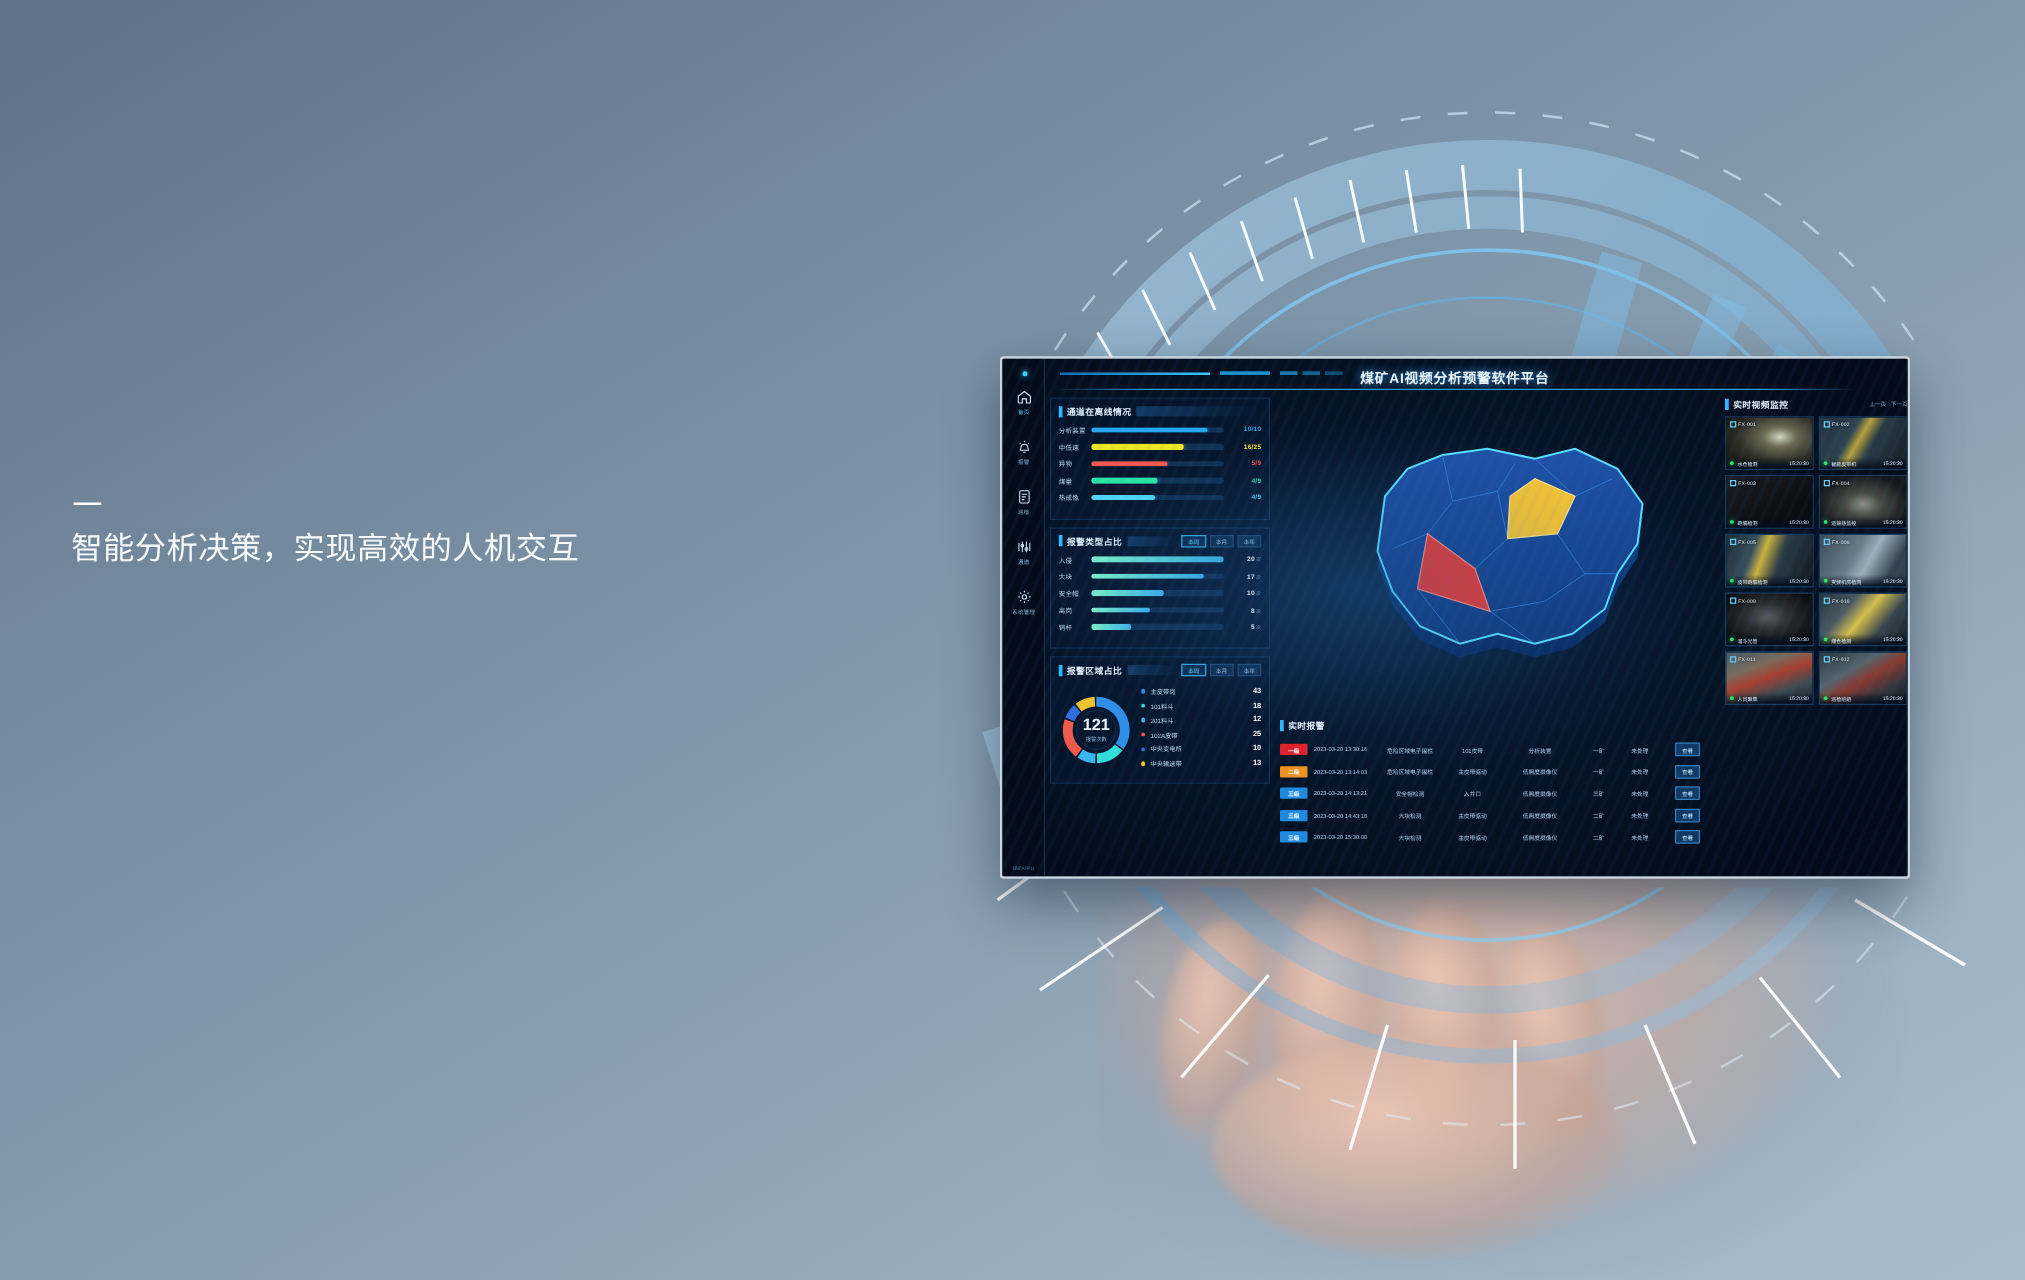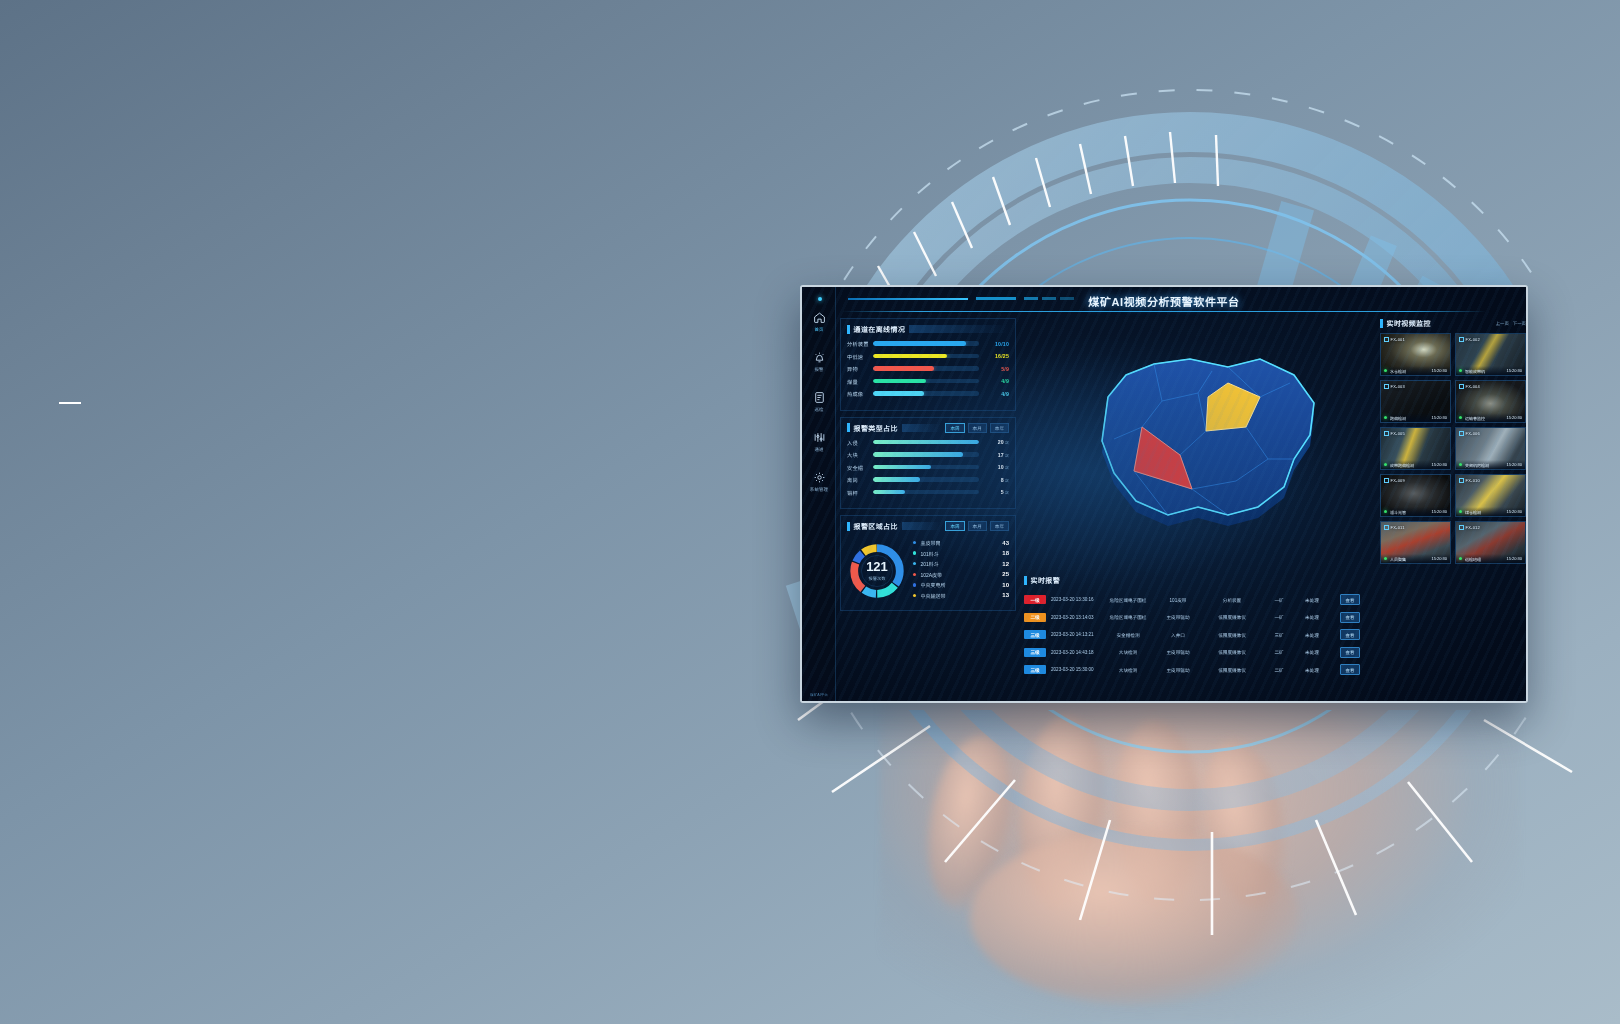--- a/index.html
+++ b/index.html
@@ -217,20 +217,21 @@
       <rect x="648" y="258" width="24" height="56" transform="rotate(28 660 286)"></rect>
     </g>
     <g fill="#a9d8f4" opacity=".55">
       <rect x="36" y="560" width="26" height="70" transform="rotate(-18 49 595)"></rect>
     </g>
   </svg>
 </div>
 
 <div id="copy">
   <div class="dash"></div>
+  <div class="desc">智能分析决策，实现高效的人机交互</div>
 </div>
 
 <div id="monitor">
   <div id="dash">
 
     <div id="dash-header">
       <div class="hdr-line" style="left:46px;top:11px;width:120px;"></div>
       <div class="hdr-seg" style="left:174px;top:10px;width:40px;"></div>
       <div class="hdr-seg" style="left:222px;top:10px;width:14px;opacity:.7;"></div>
       <div class="hdr-seg" style="left:240px;top:10px;width:14px;opacity:.55;"></div>

